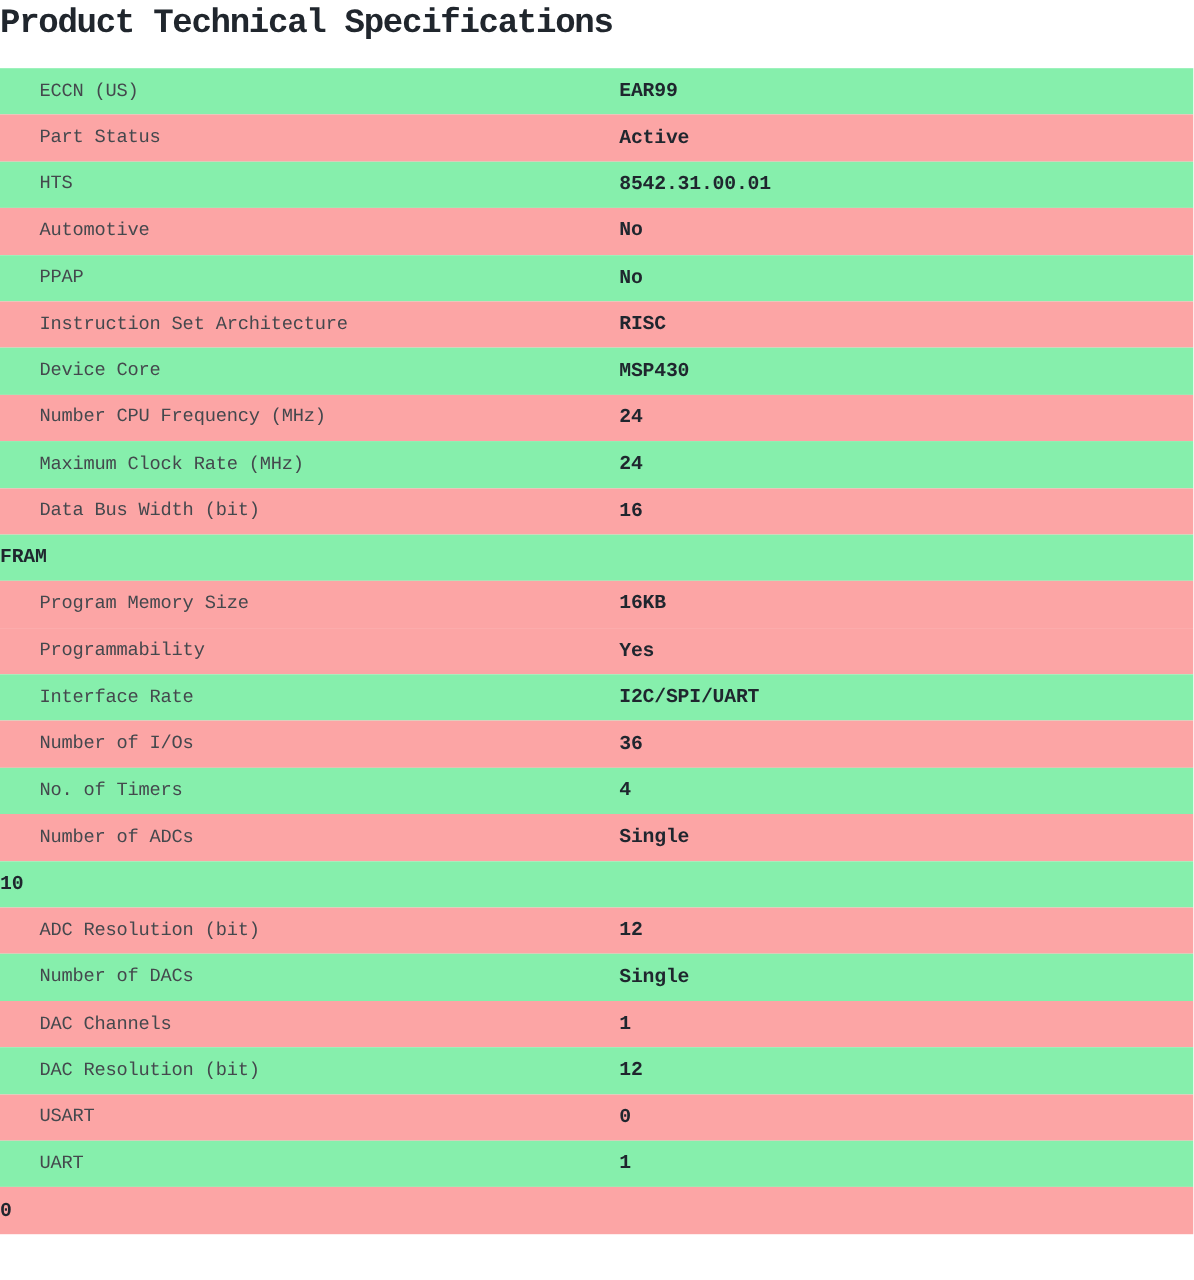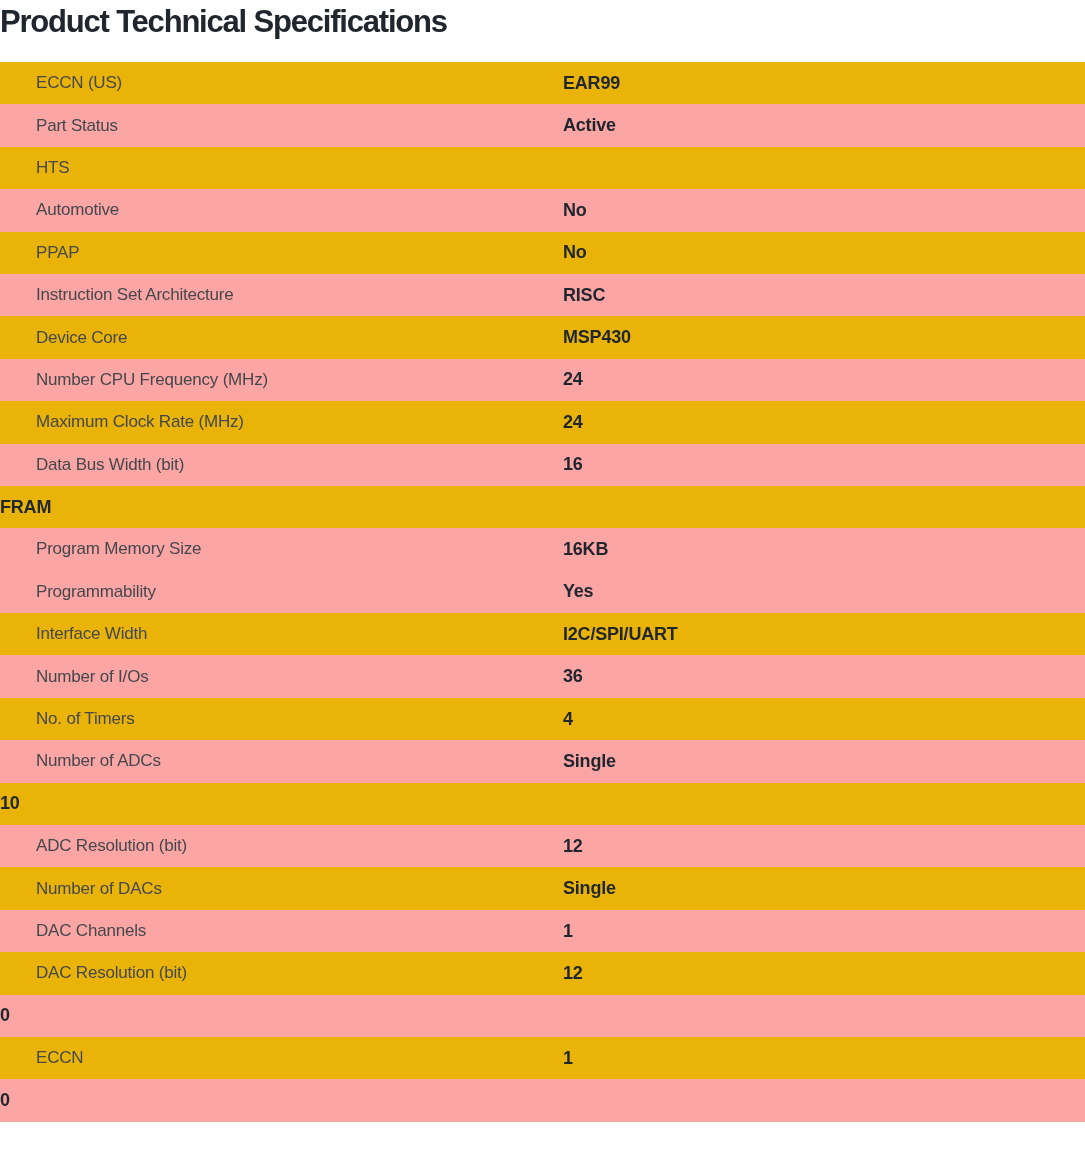--- a/index.html
+++ b/index.html
@@ -7,41 +7,42 @@
     padding: 0;
     background: #ffffff;
     width: 1085px;
     height: 1164px;
     overflow: hidden;
     font-family: "Liberation Sans", sans-serif;
   }
   .page {
     width: 1085px;
     height: 1120px;
+    font-family: Liberation Mono, monospace;
   }
   .page-title {
     margin: 0;
     padding-top: 2px;
     font-size: 31px;
     line-height: 40px;
     font-weight: 700;
     letter-spacing: -1.2px;
     color: #20262d;
   }
   .spec-table {
     margin-top: 20px;
   }
   .spec-row {
     display: flex;
     align-items: center;
     height: 42.4px;
     width: 100%;
   }
   .spec-row.stripe {
-    background: #eab308;
+    background: #86efac;
   }
   .spec-row.plain {
     background: #fca5a5;
   }
   .spec-label {
     box-sizing: border-box;
     padding-left: 36px;
     width: 563px;
     flex: 0 0 563px;
     font-size: 17px;
@@ -70,20 +71,21 @@
     <div class="spec-value">EAR99</div>
   </div>
 
   <div class="spec-row plain">
     <div class="spec-label">Part Status</div>
     <div class="spec-value">Active</div>
   </div>
 
   <div class="spec-row stripe">
     <div class="spec-label">HTS</div>
+    <div class="spec-value">8542.31.00.01</div>
   </div>
 
   <div class="spec-row plain">
     <div class="spec-label">Automotive</div>
     <div class="spec-value">No</div>
   </div>
 
   <div class="spec-row stripe">
     <div class="spec-label">PPAP</div>
     <div class="spec-value">No</div>
@@ -123,21 +125,21 @@
     <div class="spec-value">16KB</div>
   </div>
 
 
   <div class="spec-row plain">
     <div class="spec-label">Programmability</div>
     <div class="spec-value">Yes</div>
   </div>
 
   <div class="spec-row stripe">
-    <div class="spec-label">Interface Width</div>
+    <div class="spec-label">Interface Rate</div>
     <div class="spec-value">I2C/SPI/UART</div>
   </div>
 
   <div class="spec-row plain">
     <div class="spec-label">Number of I/Os</div>
     <div class="spec-value">36</div>
   </div>
 
   <div class="spec-row stripe">
     <div class="spec-label">No. of Timers</div>
@@ -167,25 +169,26 @@
     <div class="spec-label">DAC Channels</div>
     <div class="spec-value">1</div>
   </div>
 
   <div class="spec-row stripe">
     <div class="spec-label">DAC Resolution (bit)</div>
     <div class="spec-value">12</div>
   </div>
 
   <div class="spec-row plain">
+    <div class="spec-label">USART</div>
     <div class="spec-value">0</div>
   </div>
 
   <div class="spec-row stripe">
-    <div class="spec-label">ECCN</div>
+    <div class="spec-label">UART</div>
     <div class="spec-value">1</div>
   </div>
 
   <div class="spec-row plain">
     <div class="spec-value">0</div>
   </div>
 </div>
 </div>
 
 </body></html>

